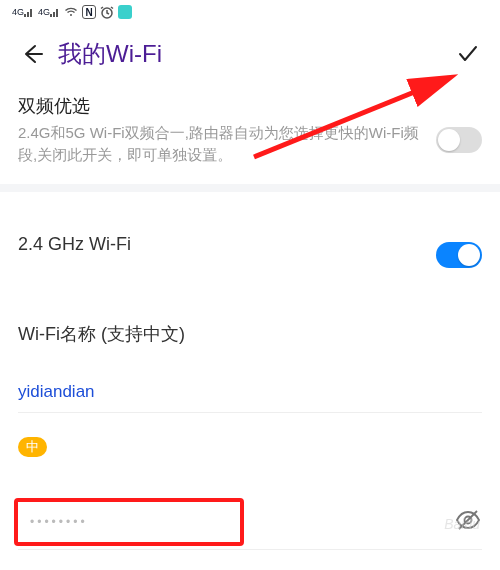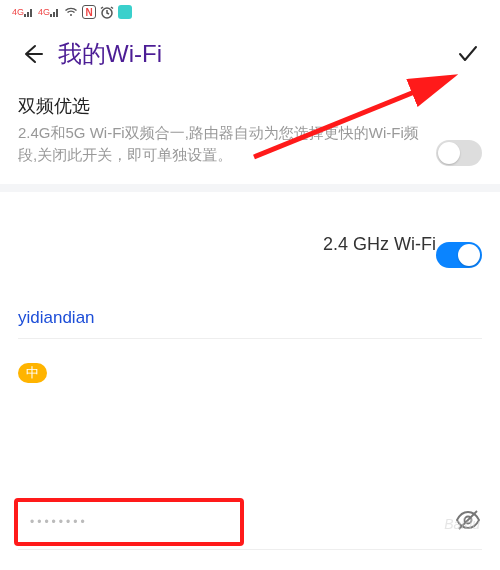--- a/index.html
+++ b/index.html
@@ -10,36 +10,36 @@
       height: 570px;
       overflow: hidden;
       position: relative;
     }
     .status-bar {
       display: flex;
       justify-content: space-between;
       align-items: center;
       padding: 4px 12px;
       font-size: 12px;
-      color: #ef4444;
+      color: #0f172a;
       height: 24px;
     }
     .status-left, .status-right { display: flex; align-items: center; gap: 4px; }
     .status-icon { display: inline-flex; align-items: center; }
     .header {
       display: flex;
       align-items: center;
       padding: 14px 18px 18px 18px;
     }
     .back-btn { width: 28px; height: 28px; display: flex; align-items: center; justify-content: center; cursor: pointer; }
     .title { font-size: 24px; font-weight: 400; color: #4c1d95; margin-left: 12px; flex: 1; }
     .confirm-btn { width: 28px; height: 28px; display: flex; align-items: center; justify-content: center; cursor: pointer; }
     .dual-band {
       display: flex;
-      align-items: flex-end;
+      align-items: center;
       padding: 6px 18px 18px 18px;
       border-bottom: 8px solid #f4f5f7;
     }
     .dual-band-text { flex: 1; }
     .dual-band-title { font-size: 18px; color: #222; margin-bottom: 4px; }
     .dual-band-desc { font-size: 15px; color: #999; line-height: 1.45; }
     .toggle {
       width: 46px; height: 26px;
       border-radius: 13px;
       background: #ddd;
@@ -54,21 +54,21 @@
       border-radius: 50%;
       background: #fff;
       top: 2px; left: 2px;
       box-shadow: 0 1px 2px rgba(0,0,0,0.2);
     }
     .toggle.on { background: #0a84ff; }
     .toggle.on .toggle-knob { left: auto; right: 2px; }
     .ghz-row {
       display: flex;
       align-items: center;
-      justify-content: flex-end;
+      justify-content: space-between;
       padding: 30px 18px;
     }
     .ghz-label { font-size: 18px; color: #333; }
     .field-group { padding: 4px 18px 0 18px; }
     .field-label { font-size: 18px; color: #333; margin: 20px 0 30px 0; display: flex; align-items: center; gap: 10px; }
     .input-row {
       display: flex;
       align-items: center;
       border-bottom: 1px solid #eee;
       padding: 6px 0 10px 0;
@@ -187,20 +187,21 @@
 </div>
 
 <div class="ghz-row">
   <div class="ghz-label">2.4 GHz Wi-Fi</div>
   <div class="toggle on">
     <div class="toggle-knob"></div>
   </div>
 </div>
 
 <div class="field-group">
+  <div class="field-label">Wi-Fi名称 (支持中文)</div>
   <div class="input-row">
     <input class="text-input" type="text" value="yidiandian" style="">
   </div>
 </div>
 
 <div class="field-group">
   <div class="field-label">
     <span class="badge">中</span>
   </div>
 </div>

